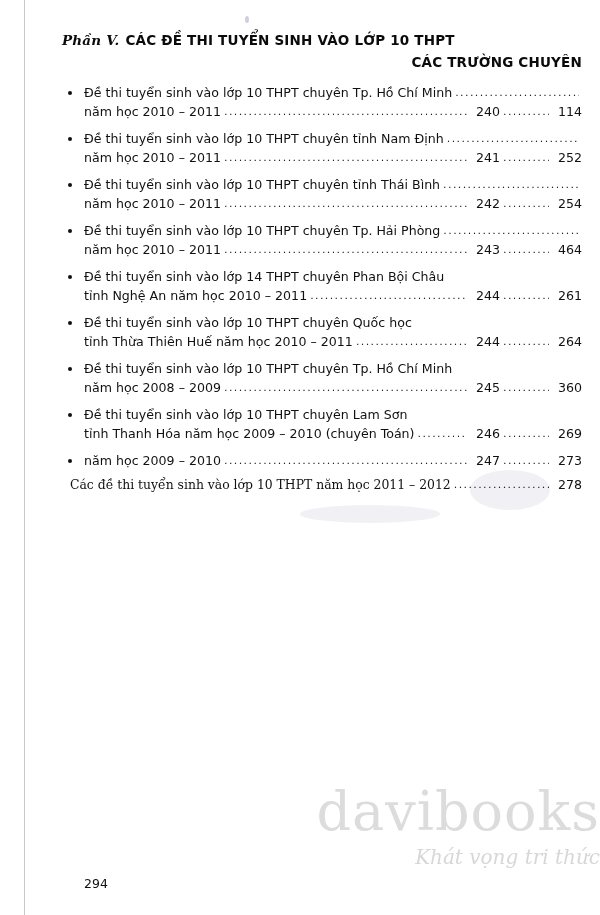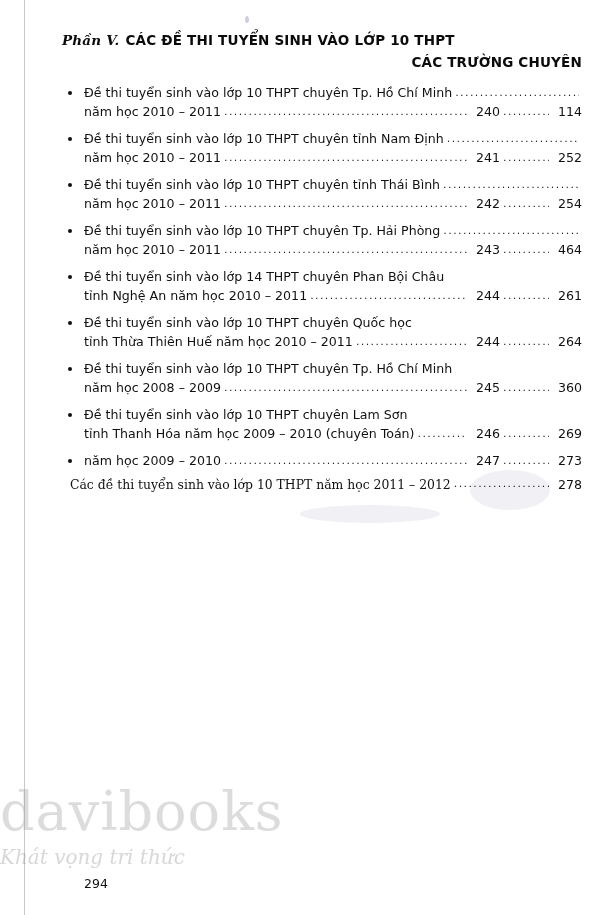--- a/index.html
+++ b/index.html
@@ -126,21 +126,21 @@
     margin-top: 26px;
     font-weight: bold;
     font-size: 13px;
     letter-spacing: 0.4px;
     padding-left: 14px;
   }
   .appendix-entry {
     margin-top: 2px;
     padding-left: 8px;
     display: flex;
-    align-items: center;
+    align-items: flex-end;
     font-size: 12.6px;
     white-space: nowrap;
   }
   .appendix-entry .entry-text {
     font-family: "DejaVu Serif", serif;
     font-size: 12.4px;
   }
 
   .folio {
     position: absolute;
@@ -150,21 +150,21 @@
     color: #111;
     margin-left: 6px;
   }
 
   
   .watermark {
     position: absolute;
     left: 0;
     top: 780px;
     width: 600px;
-    text-align: left;
+    text-align: right;
     pointer-events: none;
     user-select: none;
   }
   .watermark .wm-main {
     font-family: "DejaVu Serif", serif;
     font-size: 54px;
     color: rgba(150,150,150,0.33);
     letter-spacing: 1px;
   }
   .watermark .wm-sub {

